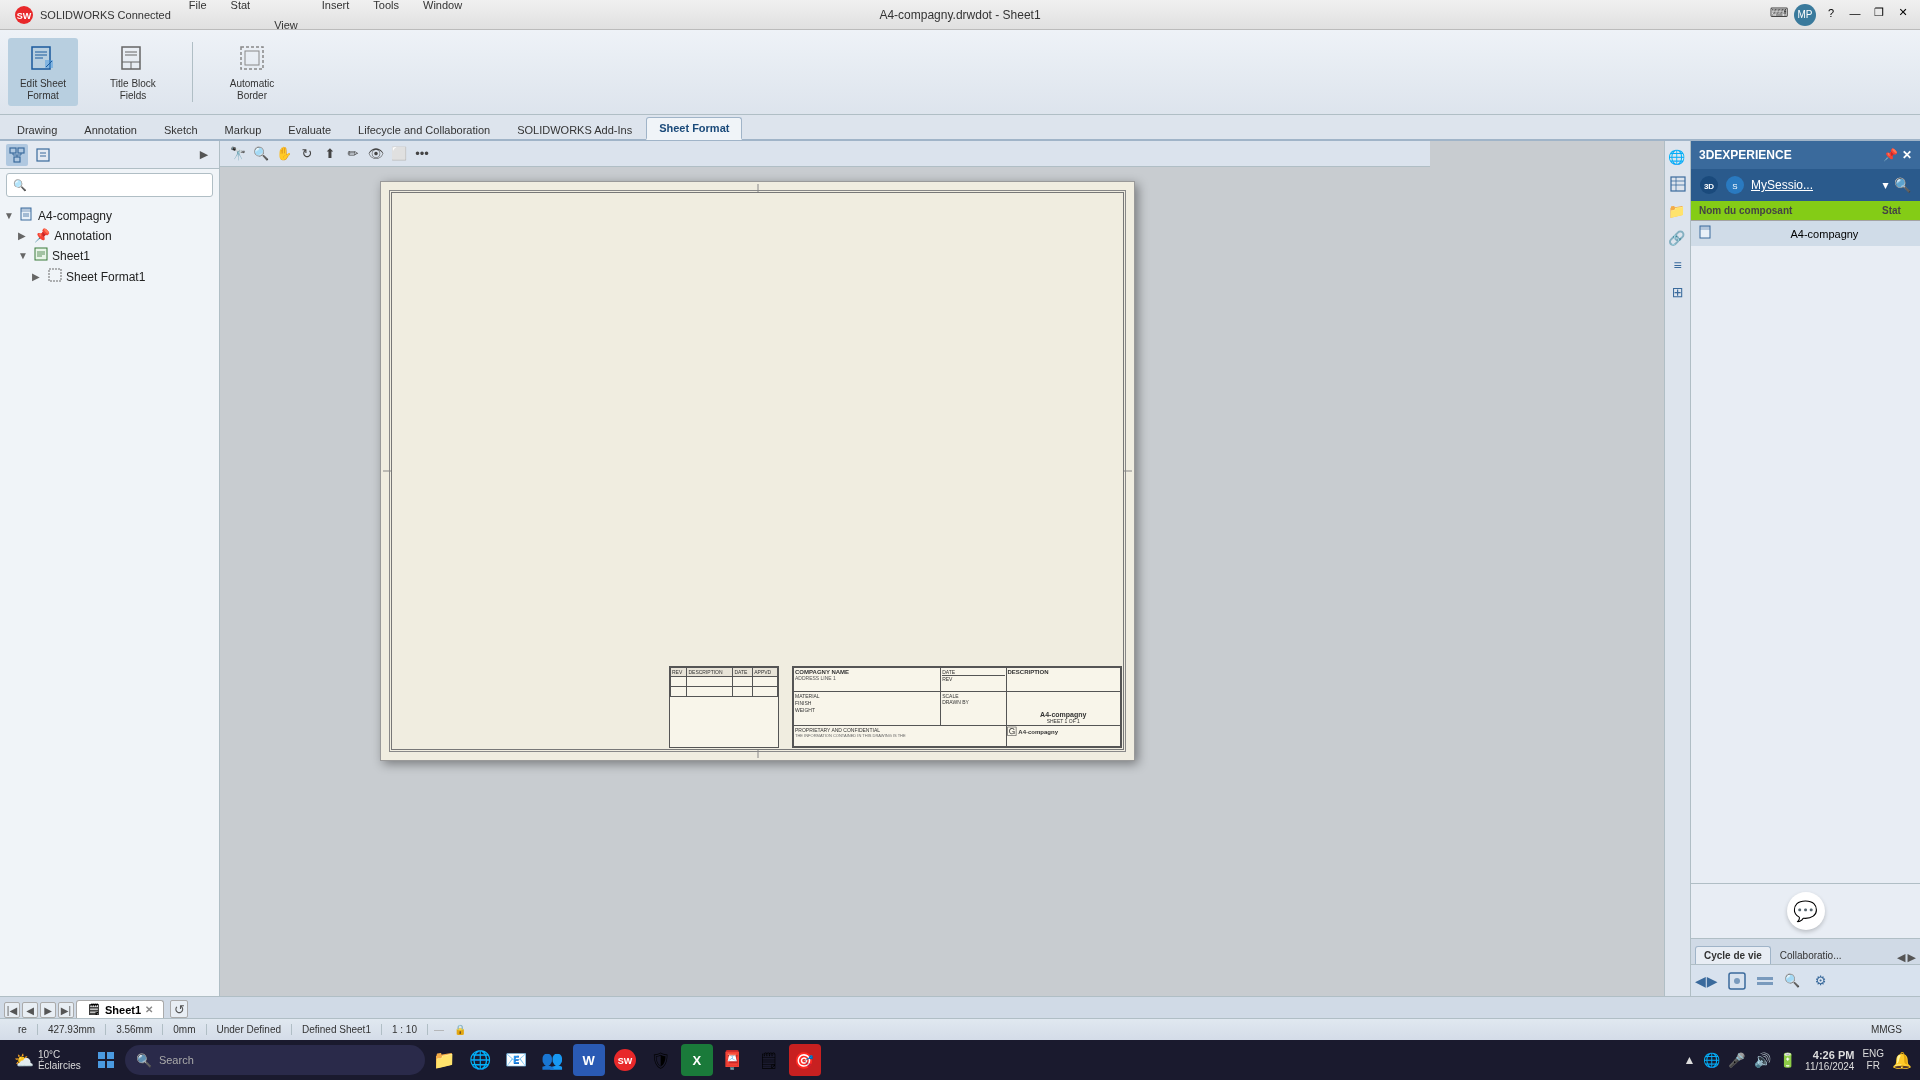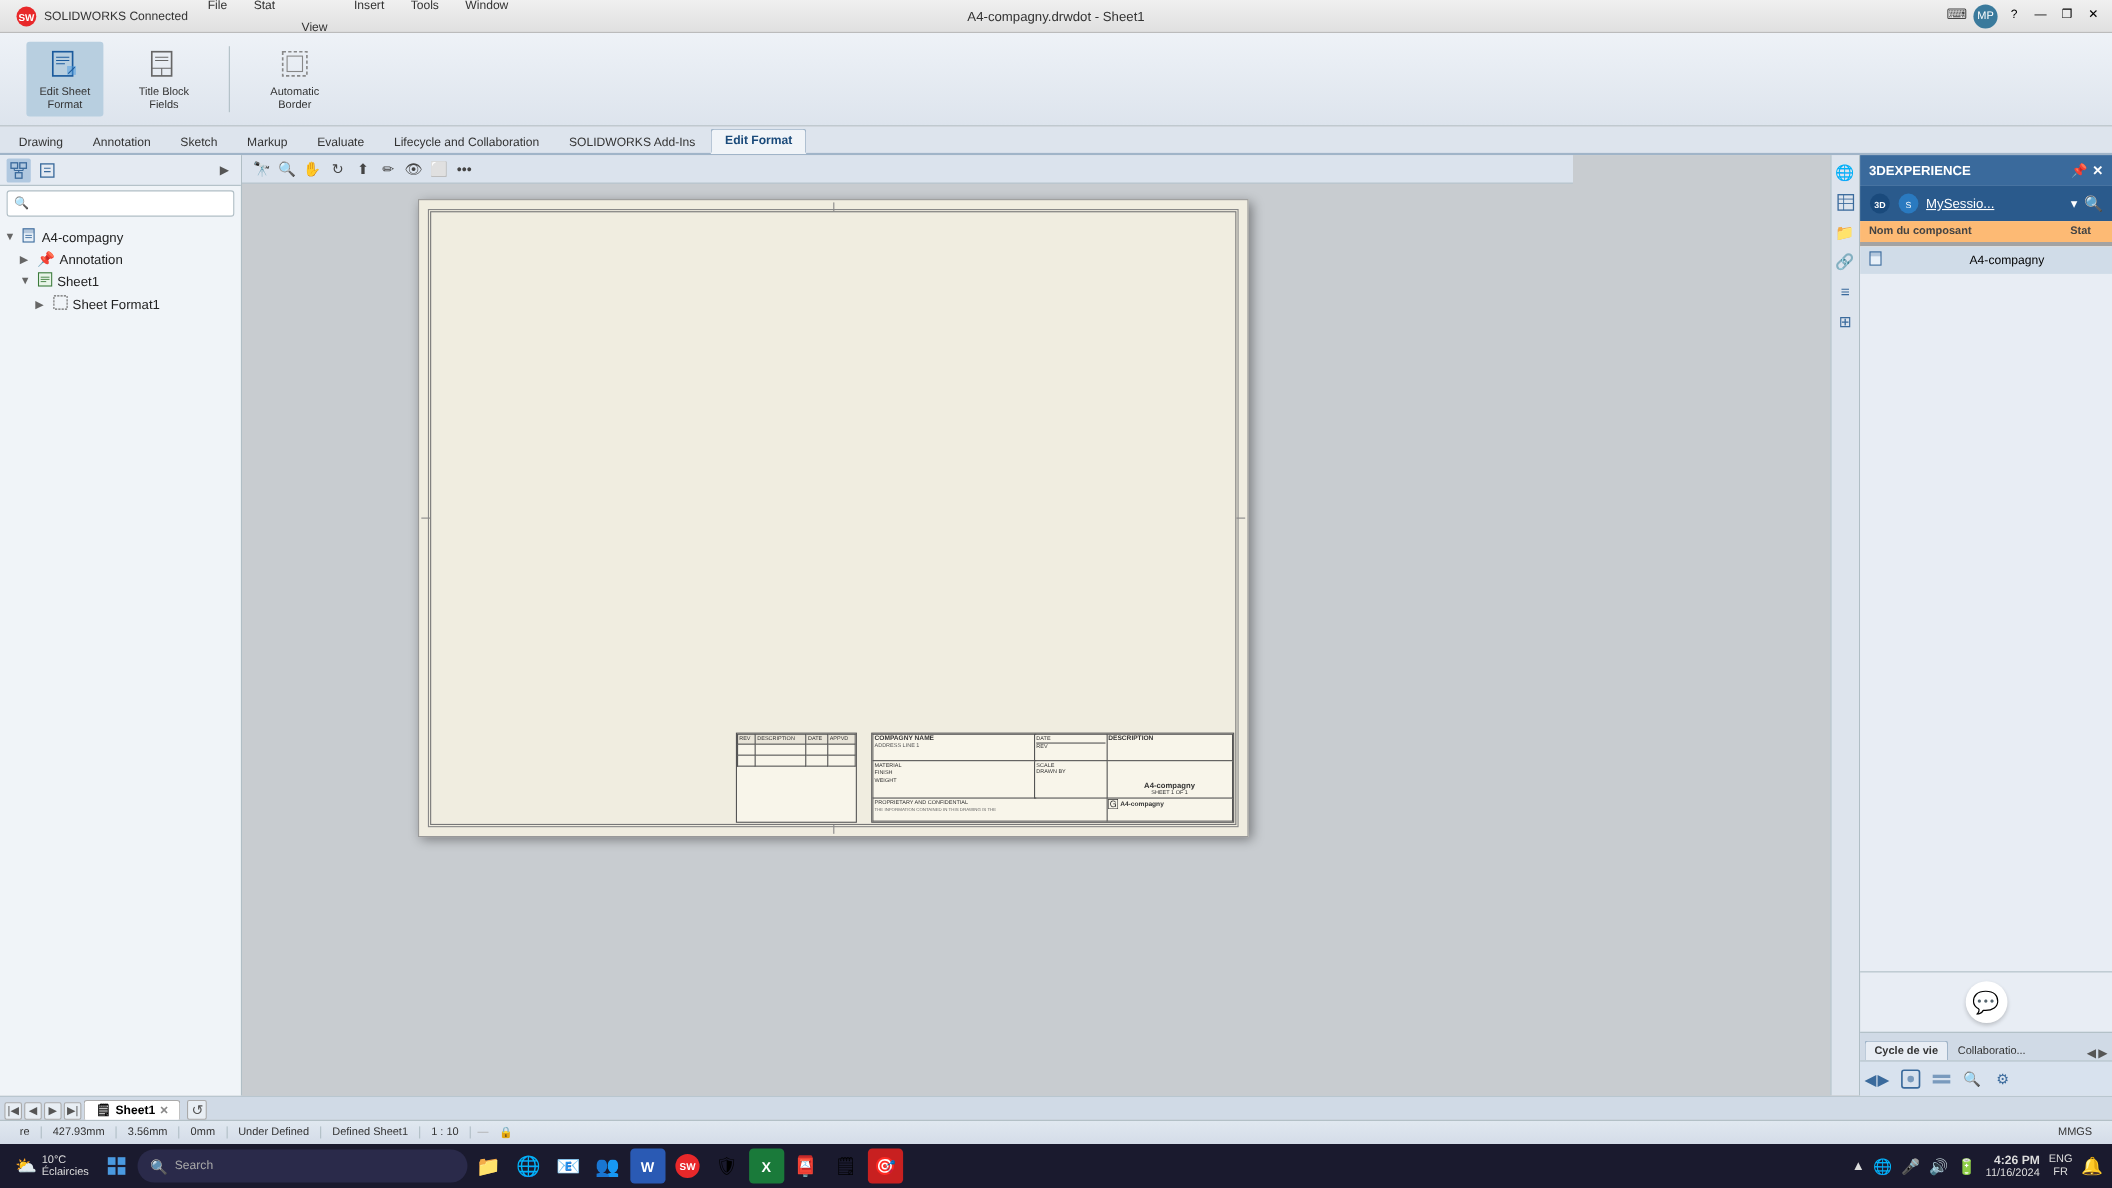--- a/index.html
+++ b/index.html
@@ -60,21 +60,21 @@
       width: 32px; height: 32px;
       display: flex; align-items: center; justify-content: center;
       font-size: 20px;
       margin-bottom: 4px;
     }
     .toolbar-btn .btn-label {
       font-size: 10px;
       text-align: center;
       line-height: 1.2;
     }
-    .toolbar-btn.active { background: #b8cfe0; margin-left: 16px; }
+    .toolbar-btn.active { background: #b8cfe0; }
     .toolbar-separator { width: 1px; height: 60px; background: #b0bec5; margin: 0 4px; }
 
     
     #sw-logo {
       display: flex;
       align-items: center;
       gap: 6px;
       padding: 2px 6px;
       cursor: pointer;
     }
@@ -507,21 +507,21 @@
 </div>
 
 <div id="tabs">
   <div class="tab">Drawing</div>
   <div class="tab">Annotation</div>
   <div class="tab">Sketch</div>
   <div class="tab">Markup</div>
   <div class="tab">Evaluate</div>
   <div class="tab">Lifecycle and Collaboration</div>
   <div class="tab">SOLIDWORKS Add-Ins</div>
-  <div class="tab active">Edit Format</div>
+  <div class="tab active">Sheet Format</div>
 </div>
 
 <div id="main" style="height:calc(1080px - 30px - 85px - 26px - 22px - 22px - 40px); display:flex;">
 
   <div id="left-panel">
     <div id="panel-toolbar">
       <div class="panel-icon-btn active" title="Feature Tree">
         <svg width="16" height="16" viewBox="0 0 16 16">
           <rect x="1" y="1" width="6" height="5" fill="none" stroke="#3a6a9c" stroke-width="1.2"></rect>
           <rect x="9" y="1" width="6" height="5" fill="none" stroke="#3a6a9c" stroke-width="1.2"></rect>
@@ -719,21 +719,21 @@
       </svg>
       <svg width="20" height="20" viewBox="0 0 20 20">
         <circle cx="10" cy="10" r="9" fill="#2a7ac0"></circle>
         <text x="10" y="14" text-anchor="middle" fill="white" font-size="8">S</text>
       </svg>
       <span style="cursor:pointer;flex:1;text-decoration:underline;">MySessio...</span>
       <span style="cursor:pointer;">▾</span>
       <span style="cursor:pointer;font-size:14px;">🔍</span>
     </div>
 
-    <div style="display:flex;padding:4px 8px;font-size:10px;font-weight:600;color:#444;border-bottom:4px solid #a3a3a3;background:#fdba74;">
+    <div style="display:flex;padding:4px 8px;font-size:10px;font-weight:600;color:#444;border-bottom:1px solid #a3a3a3;background:#84cc16;">
       <span style="flex:1;">Nom du composant</span>
       <span style="width:30px;">Stat</span>
     </div>
 
     <div style="flex:1;overflow:auto;background:#e8edf4;">
       <div class="right-table-row" style="display:flex;align-items:center;padding:4px 8px;gap:4px;cursor:pointer;background:#d0dce8;">
         <span style="font-size:12px;">
           <svg width="14" height="14" viewBox="0 0 14 14">
             <rect x="1" y="1" width="10" height="12" fill="#e8f0f8" stroke="#3a6a9c" stroke-width="1"></rect>
             <rect x="1" y="1" width="10" height="4" fill="#3a6a9c" opacity="0.3"></rect>

